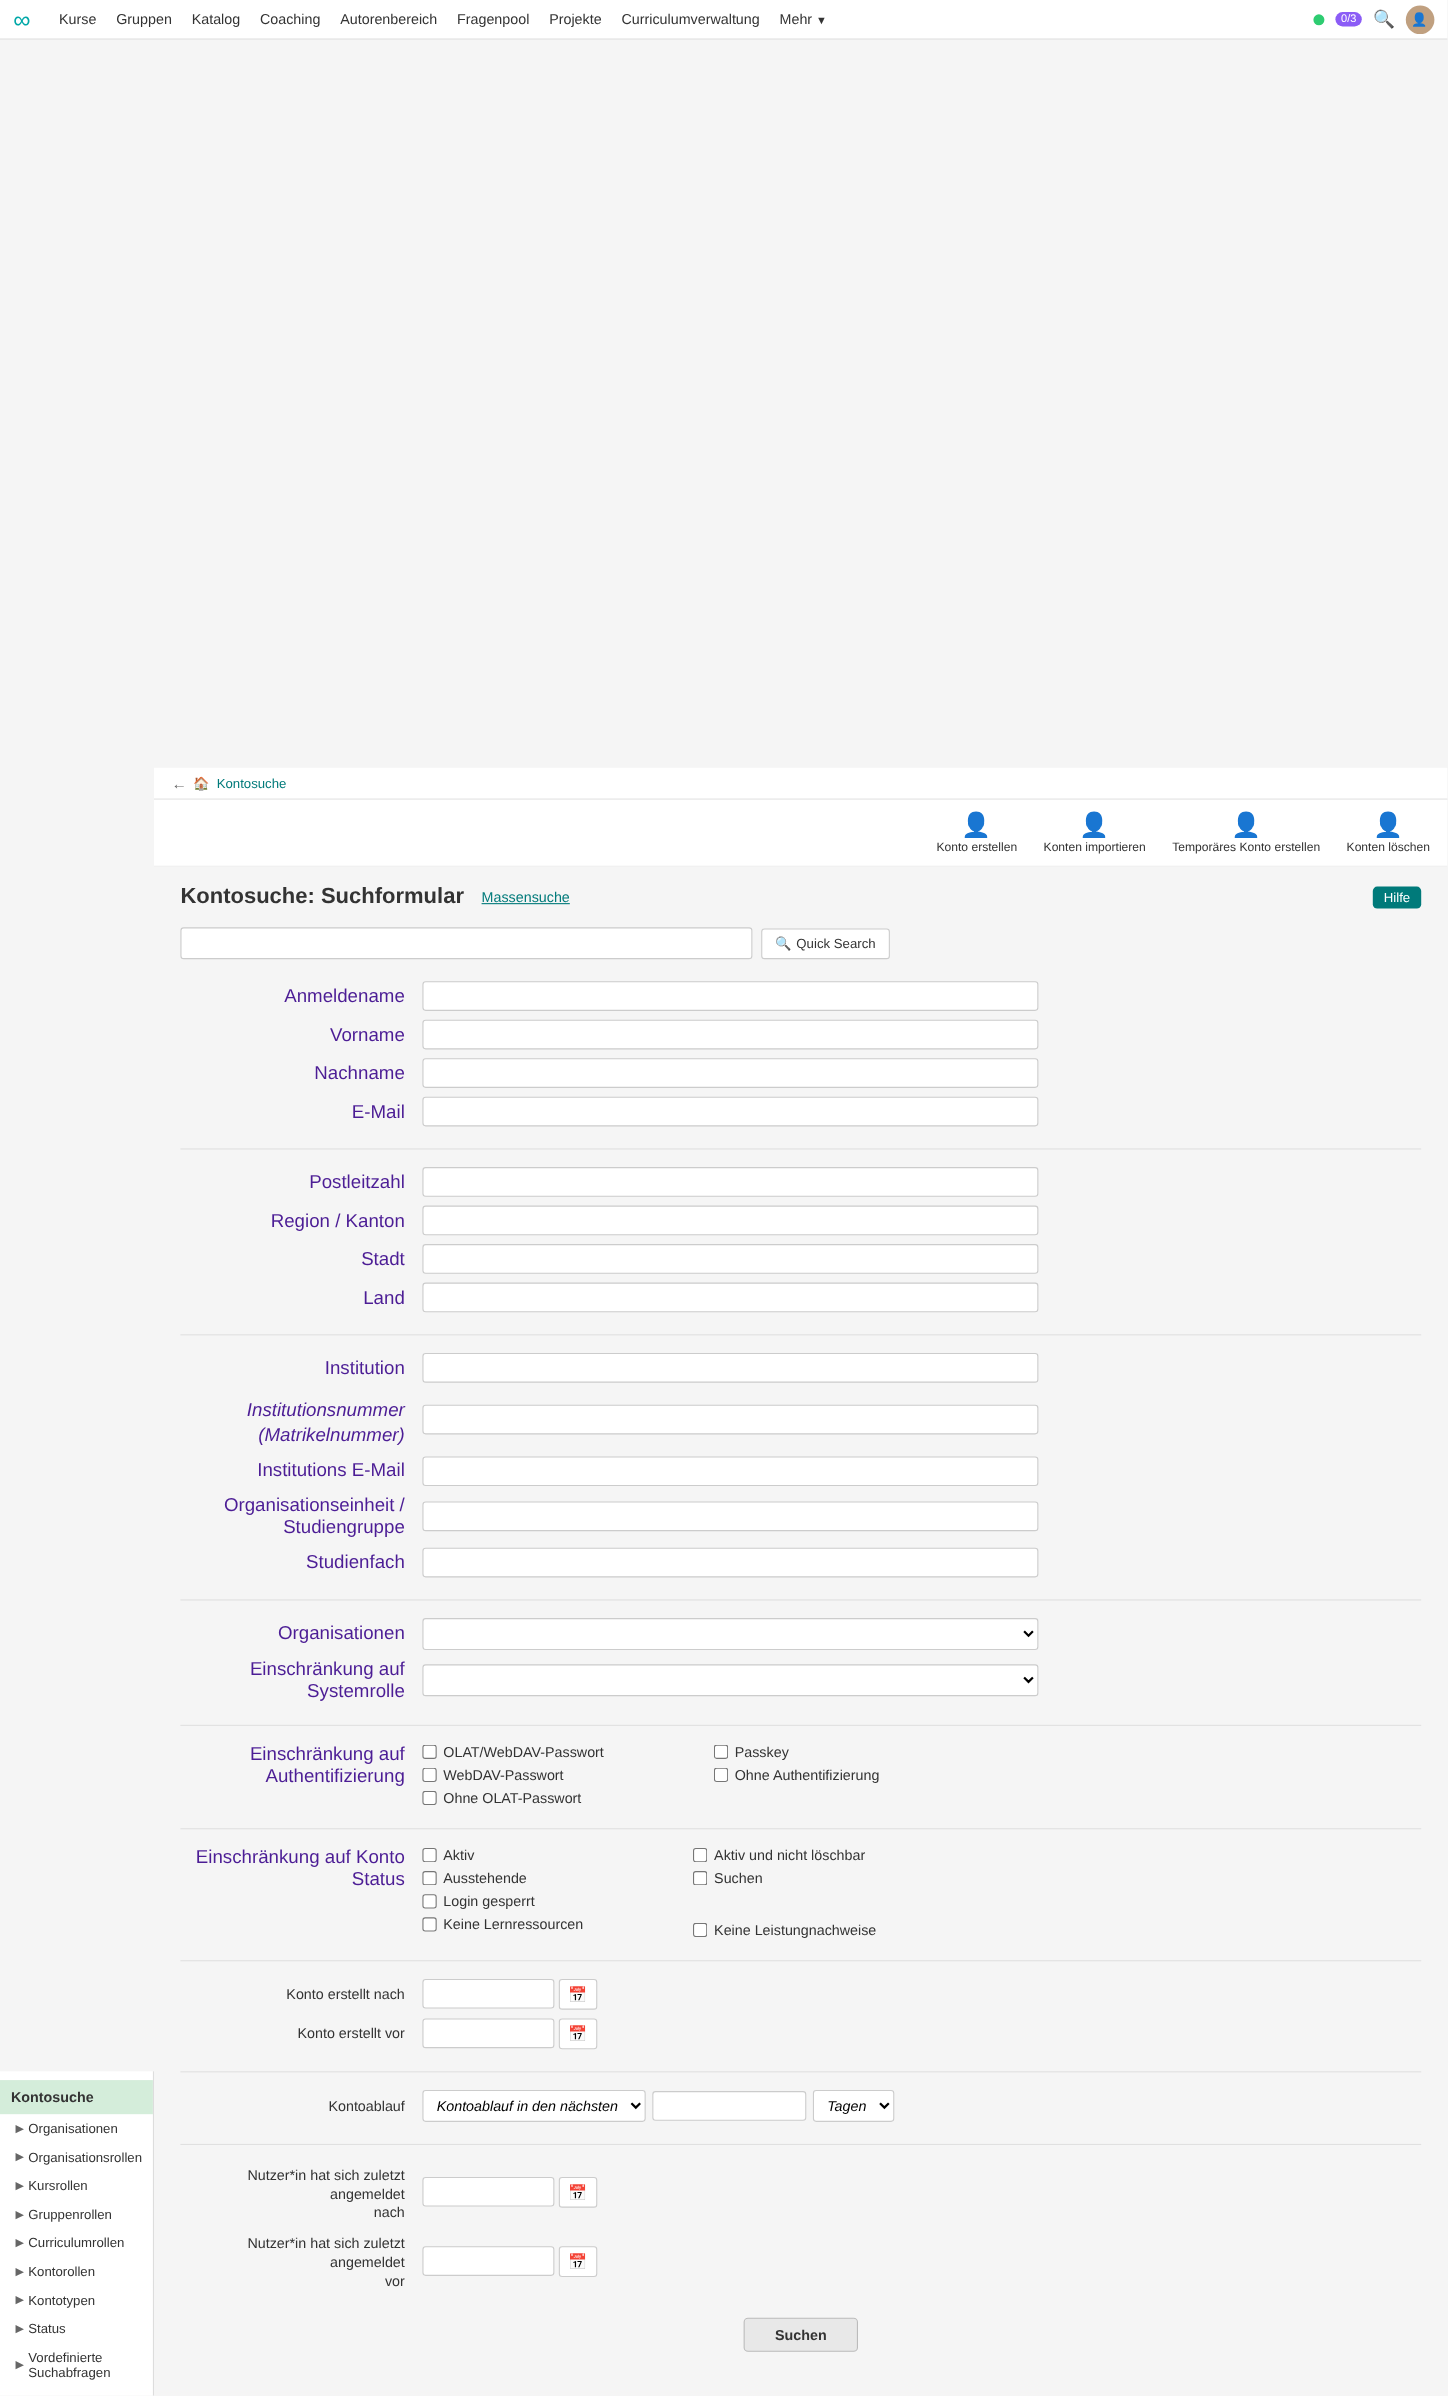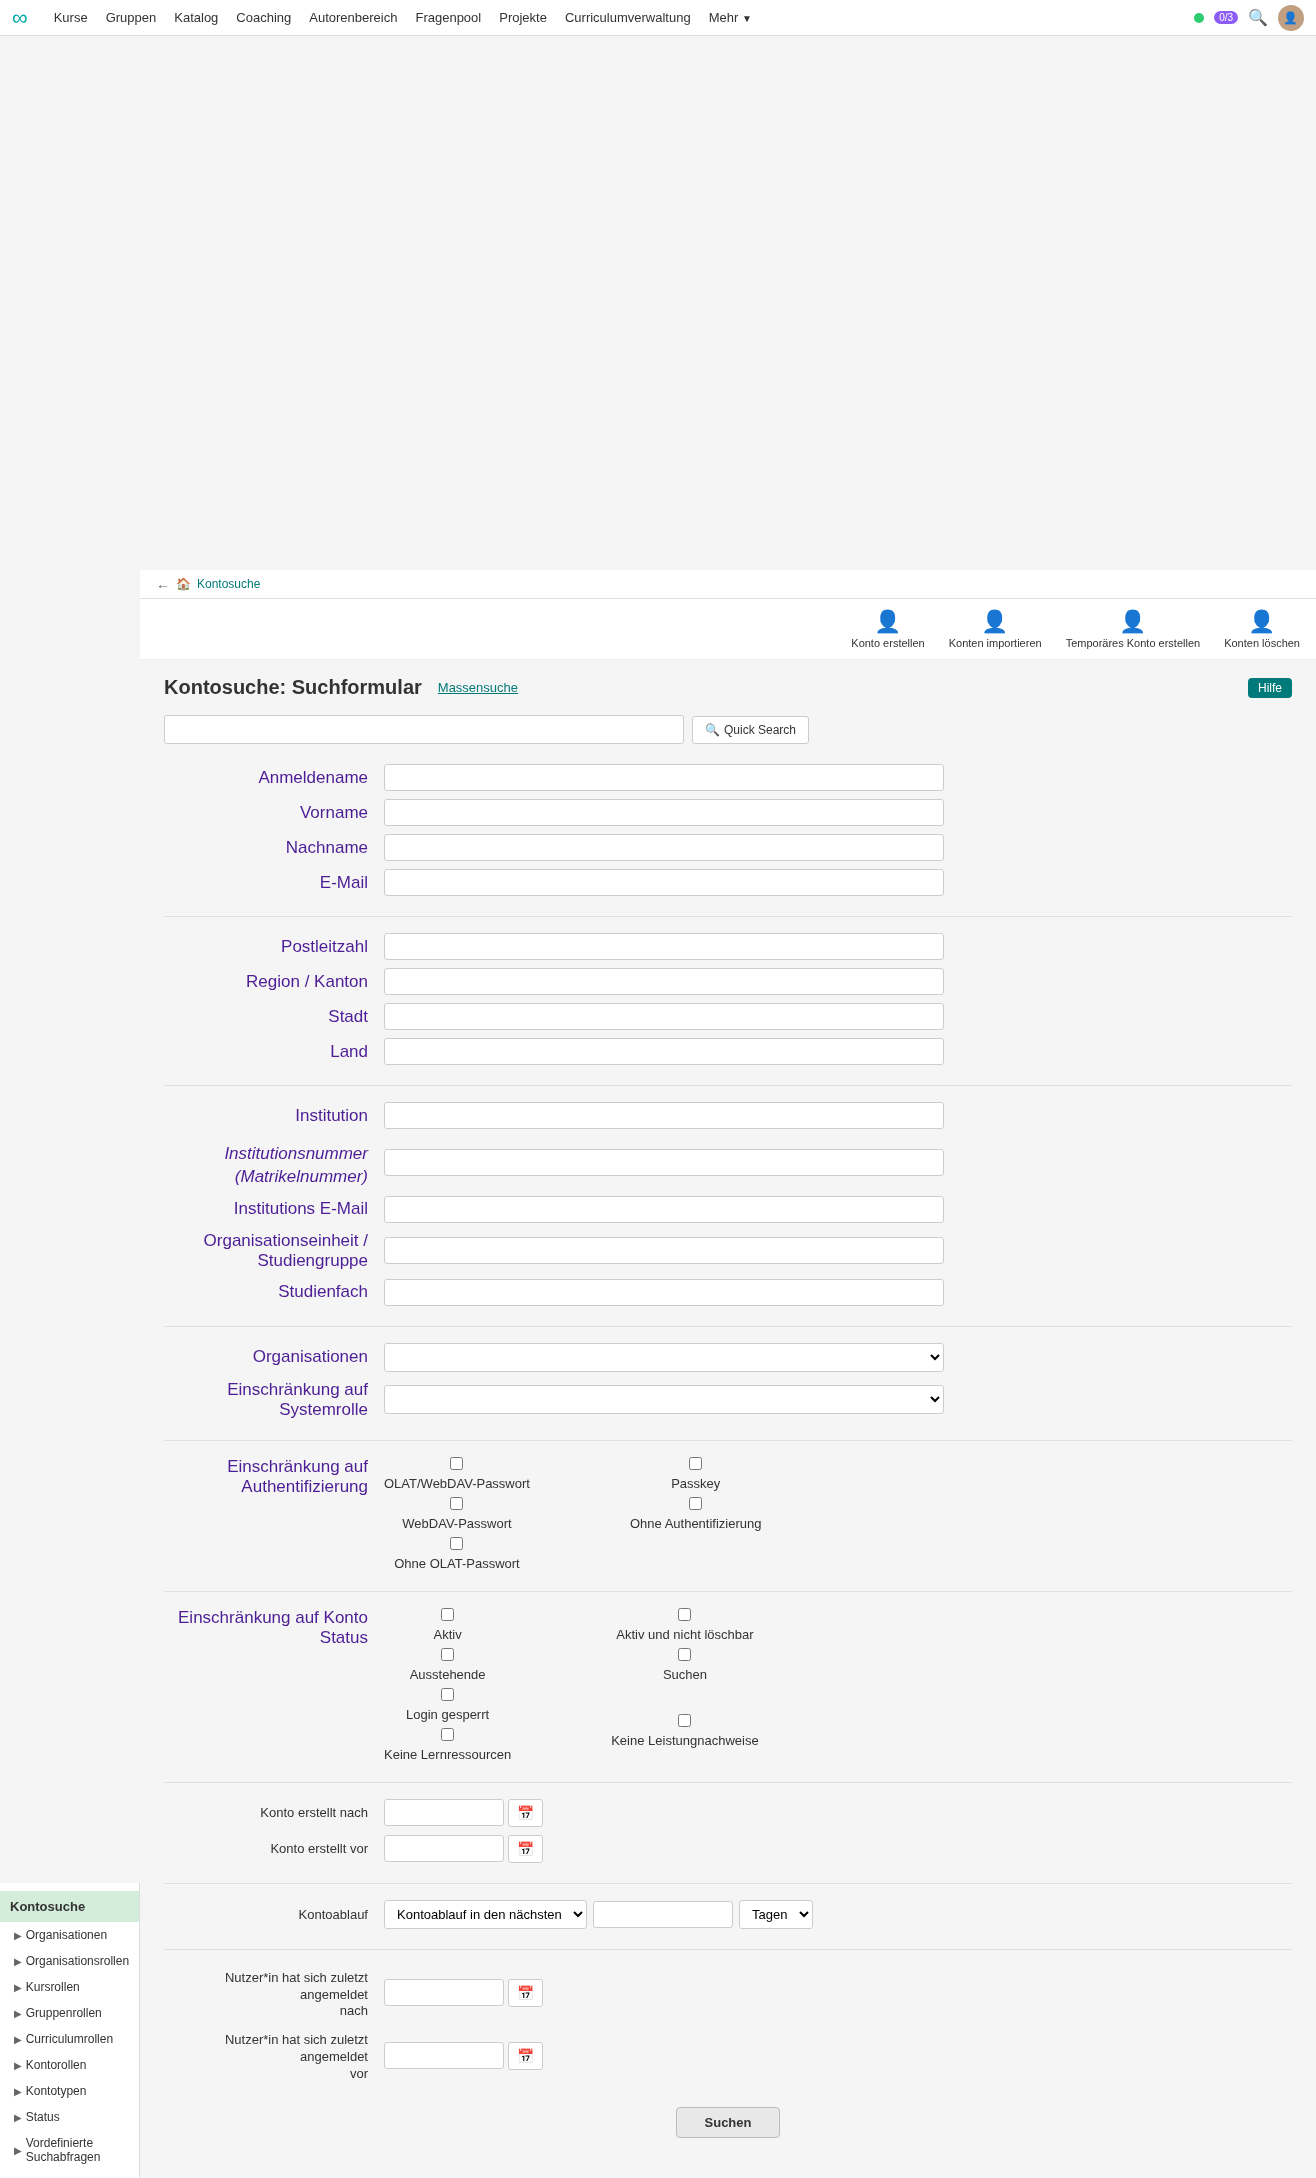--- a/index.html
+++ b/index.html
@@ -195,21 +195,20 @@
       display: flex;
       flex-direction: column;
       gap: 6px;
       margin-right: 40px;
     }
     .checkbox-item {
       display: flex;
       align-items: center;
       gap: 6px;
       font-size: 13px;
-      flex-direction: column;
     }
     .checkbox-item input[type="checkbox"] { cursor: pointer; }
 
     
     .date-row {
       display: flex;
       align-items: center;
       margin-bottom: 8px;
     }
     .date-row .label {
@@ -260,20 +259,21 @@
       display: flex;
       align-items: center;
       gap: 6px;
     }
     .kontoablauf-inputs select {
       padding: 5px 8px;
       border: 1px solid #ccc;
       border-radius: 3px;
       font-size: 13px;
       background: #fff;
+      font-style: italic;
     }
     .kontoablauf-inputs input[type="text"] {
       width: 140px;
       padding: 5px 8px;
       border: 1px solid #ccc;
       border-radius: 3px;
       font-size: 13px;
       background: #fff;
     }
 

